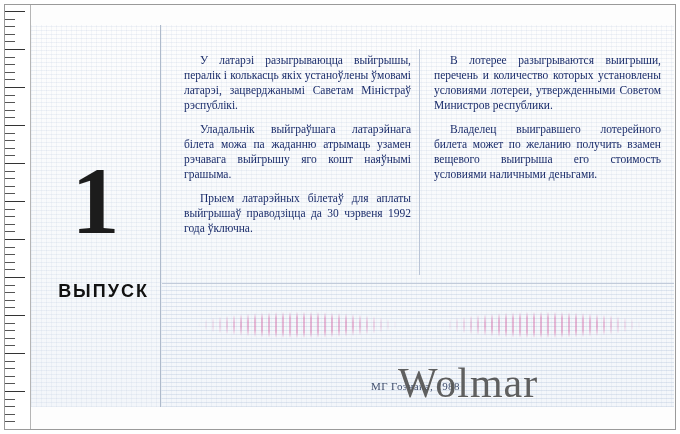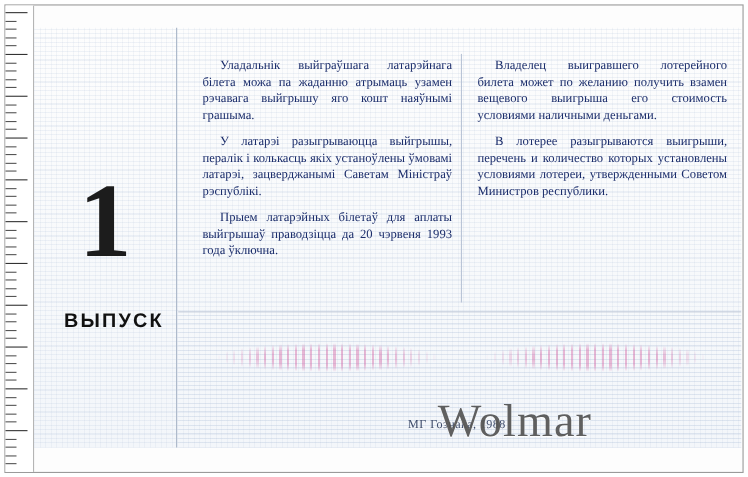--- a/index.html
+++ b/index.html
@@ -293,28 +293,28 @@
 
     <div class="stub">
       <div class="big-numeral">1</div>
       <div class="issue-label">ВЫПУСК</div>
     </div>
 
     <div class="columns">
       <div class="col-divider"></div>
 
       <div class="col left">
+        <p>У латарэі разыгрываюцца выйгрышы, пералік і колькасць якіх устаноўлены ўмовамі латарэі, зацверджанымі Саветам Міністраў рэспублікі.</p>
         <p>Уладальнік выйграўшага латарэйнага білета можа па жаданню атрымаць узамен рэчавага выйгрышу яго кошт наяўнымі грашыма.</p>
-        <p>У латарэі разыгрываюцца выйгрышы, пералік і колькасць якіх устаноўлены ўмовамі латарэі, зацверджанымі Саветам Міністраў рэспублікі.</p>
-        <p>Прыем латарэйных білетаў для аплаты выйгрышаў праводзіцца да 20 чэрвеня 1993 года ўключна.</p>
+        <p>Прыем латарэйных білетаў для аплаты выйгрышаў праводзіцца да 30 чэрвеня 1992 года ўключна.</p>
       </div>
 
       <div class="col right">
+        <p>В лотерее разыгрываются выигрыши, перечень и количество которых установлены условиями лотереи, утвержденными Советом Министров республики.</p>
         <p>Владелец выигравшего лотерейного билета может по желанию получить взамен вещевого выигрыша его стоимость условиями наличными деньгами.</p>
-        <p>В лотерее разыгрываются выигрыши, перечень и количество которых установлены условиями лотереи, утвержденными Советом Министров республики.</p>
       </div>
     </div>
 
     <div class="lower-pattern">
       <div class="pink-wave w1"></div>
       <div class="pink-wave w2"></div>
     </div>
 
     <div class="imprint">МГ Гознака, 1988</div>
   </div>

